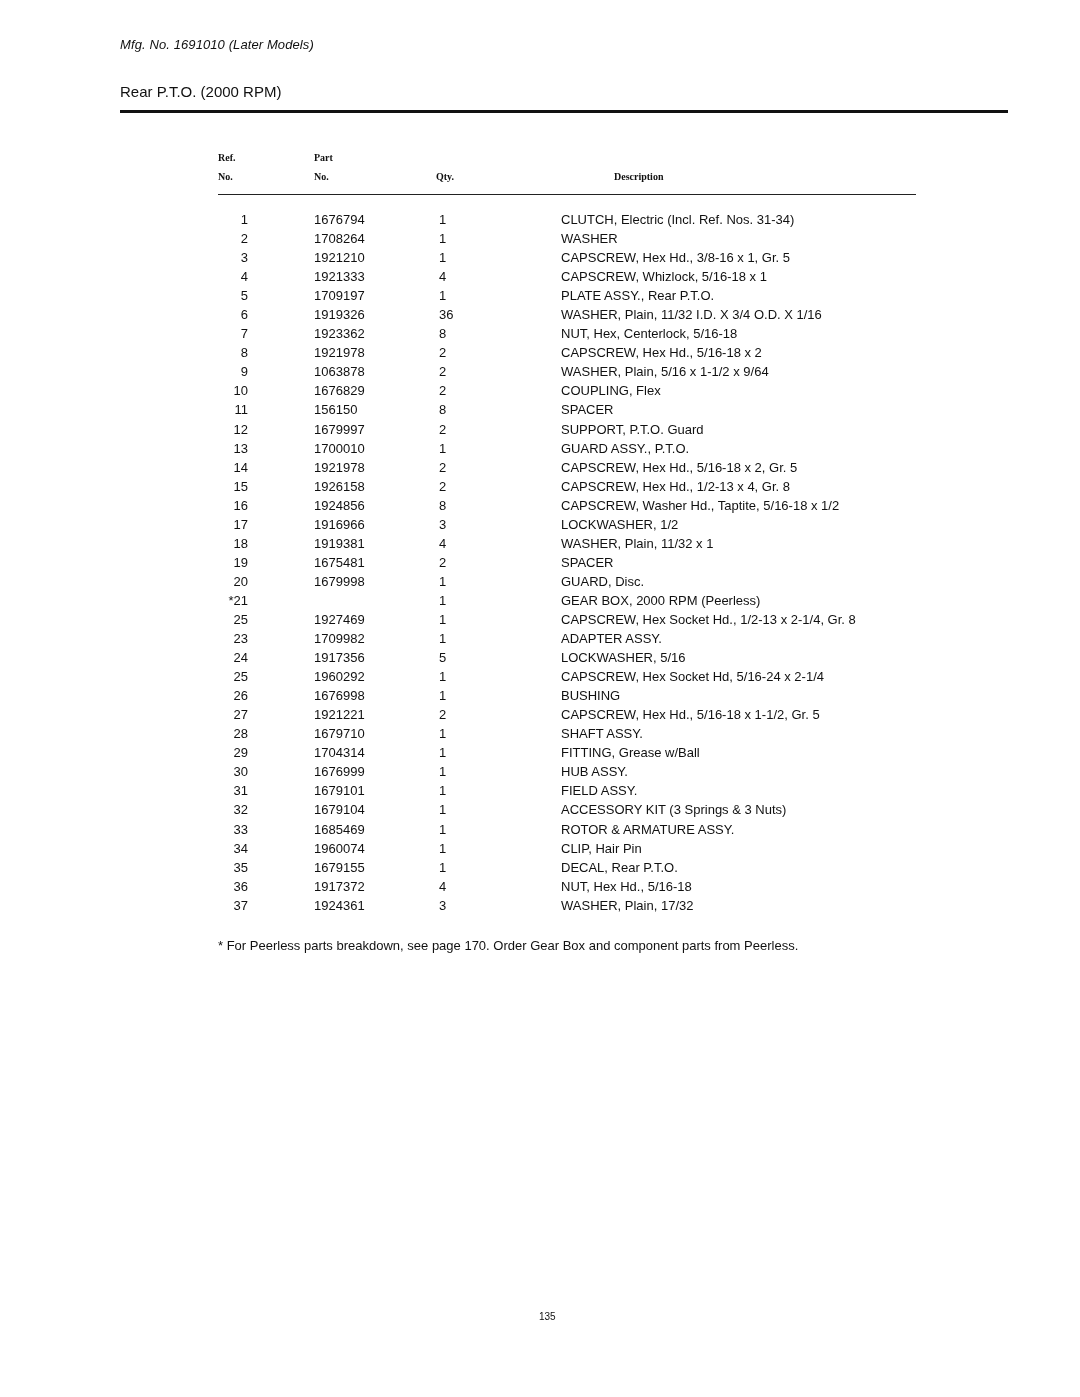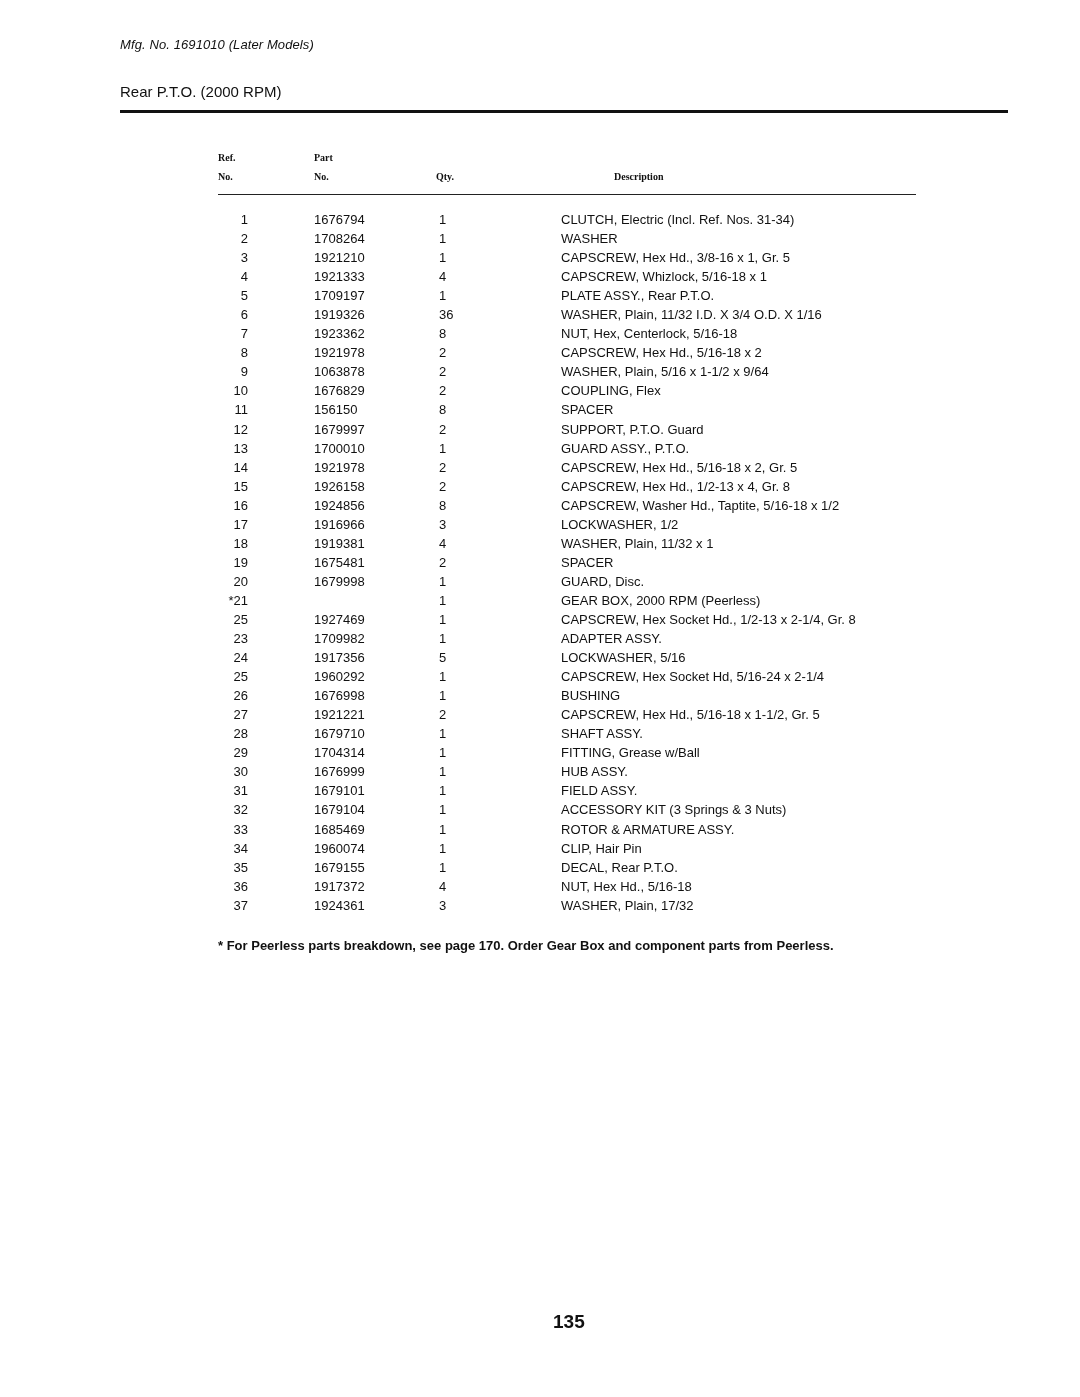--- a/index.html
+++ b/index.html
@@ -76,29 +76,29 @@
     }
     .c-part { left: 314px; }
     .c-qty { left: 439px; }
     .c-desc { left: 561px; }
     .footnote {
       position: absolute;
       left: 218px;
       top: 936px;
       width: 700px;
       font-size: 13px;
-      font-weight: bold;
+      font-weight: normal;
       line-height: 19px;
     }
     .page-num {
       position: absolute;
-      left: 553px;
+      left: 539px;
       top: 1311px;
-      font-size: 19px;
-      font-weight: bold;
+      font-size: 10px;
+      font-weight: normal;
     }
   </style>
 </head>
 <body>
 
 <div>
   <div class="hdr-mfg">Mfg. No. 1691010 (Later Models)</div>
   <div class="hdr-sub">Rear P.T.O. (2000 RPM)</div>
   <div class="hdr-rule"></div>
 </div>

